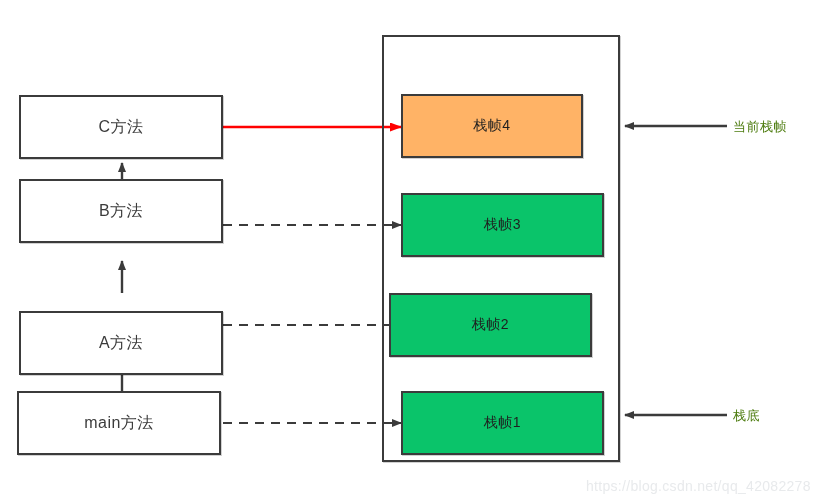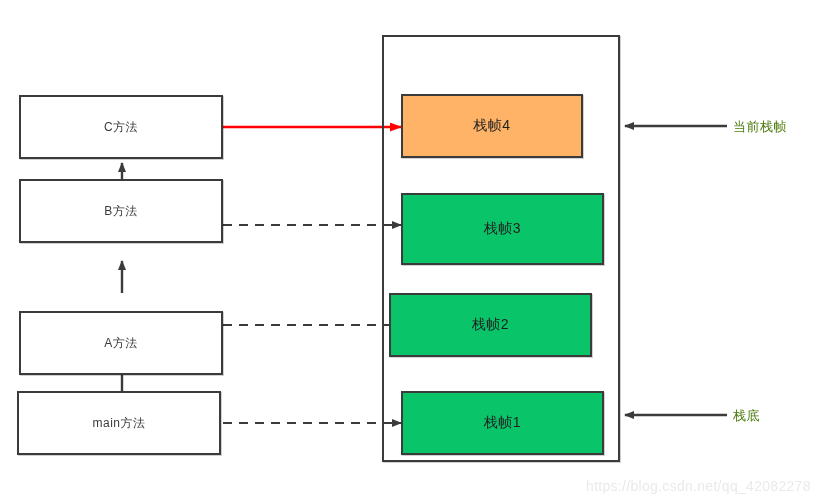--- a/index.html
+++ b/index.html
@@ -25,21 +25,21 @@
 
   .node-box {
     position: absolute;
     box-sizing: border-box;
     border: 2px solid #3b3b3b;
     background: #ffffff;
     display: flex;
     align-items: center;
     justify-content: center;
     color: #3b3b3b;
-    font-size: 12px;
+    font-size: 16px;
     letter-spacing: 0.5px;
     box-shadow: 1px 1px 0 rgba(0,0,0,0.18);
   }
 
   .frame-box {
     position: absolute;
     box-sizing: border-box;
     border: 2px solid #3b3b3b;
     display: flex;
     align-items: center;
@@ -121,21 +121,21 @@
 <div class="node-box" style="left: 19px; top: 311px; width: 204px; height: 64px; border-color: rgb(59, 59, 59);">
   <span>A方法</span>
 </div>
 <div class="node-box" style="left: 17px; top: 391px; width: 204px; height: 64px; border-color: rgb(59, 59, 59);">
   <span>main方法</span>
 </div>
 
 <div class="frame-box" style="left: 401px; top: 94px; width: 182px; height: 64px; background: rgb(255, 179, 102); border-color: rgb(59, 59, 59);">
   <span>栈帧4</span>
 </div>
-<div class="frame-box" style="left: 401px; top: 193px; width: 203px; height: 72px; background: rgb(10, 196, 106); border-color: rgb(59, 59, 59);">
+<div class="frame-box" style="left: 401px; top: 193px; width: 203px; height: 64px; background: rgb(10, 196, 106); border-color: rgb(59, 59, 59);">
   <span>栈帧3</span>
 </div>
 <div class="frame-box" style="left: 389px; top: 293px; width: 203px; height: 64px; background: rgb(10, 196, 106); border-color: rgb(59, 59, 59);">
   <span>栈帧2</span>
 </div>
 <div class="frame-box" style="left: 401px; top: 391px; width: 203px; height: 64px; background: rgb(10, 196, 106); border-color: rgb(59, 59, 59);">
   <span>栈帧1</span>
 </div>
 
 <div class="side-label" style="left: 733px; top: 118px;">当前栈帧</div>

